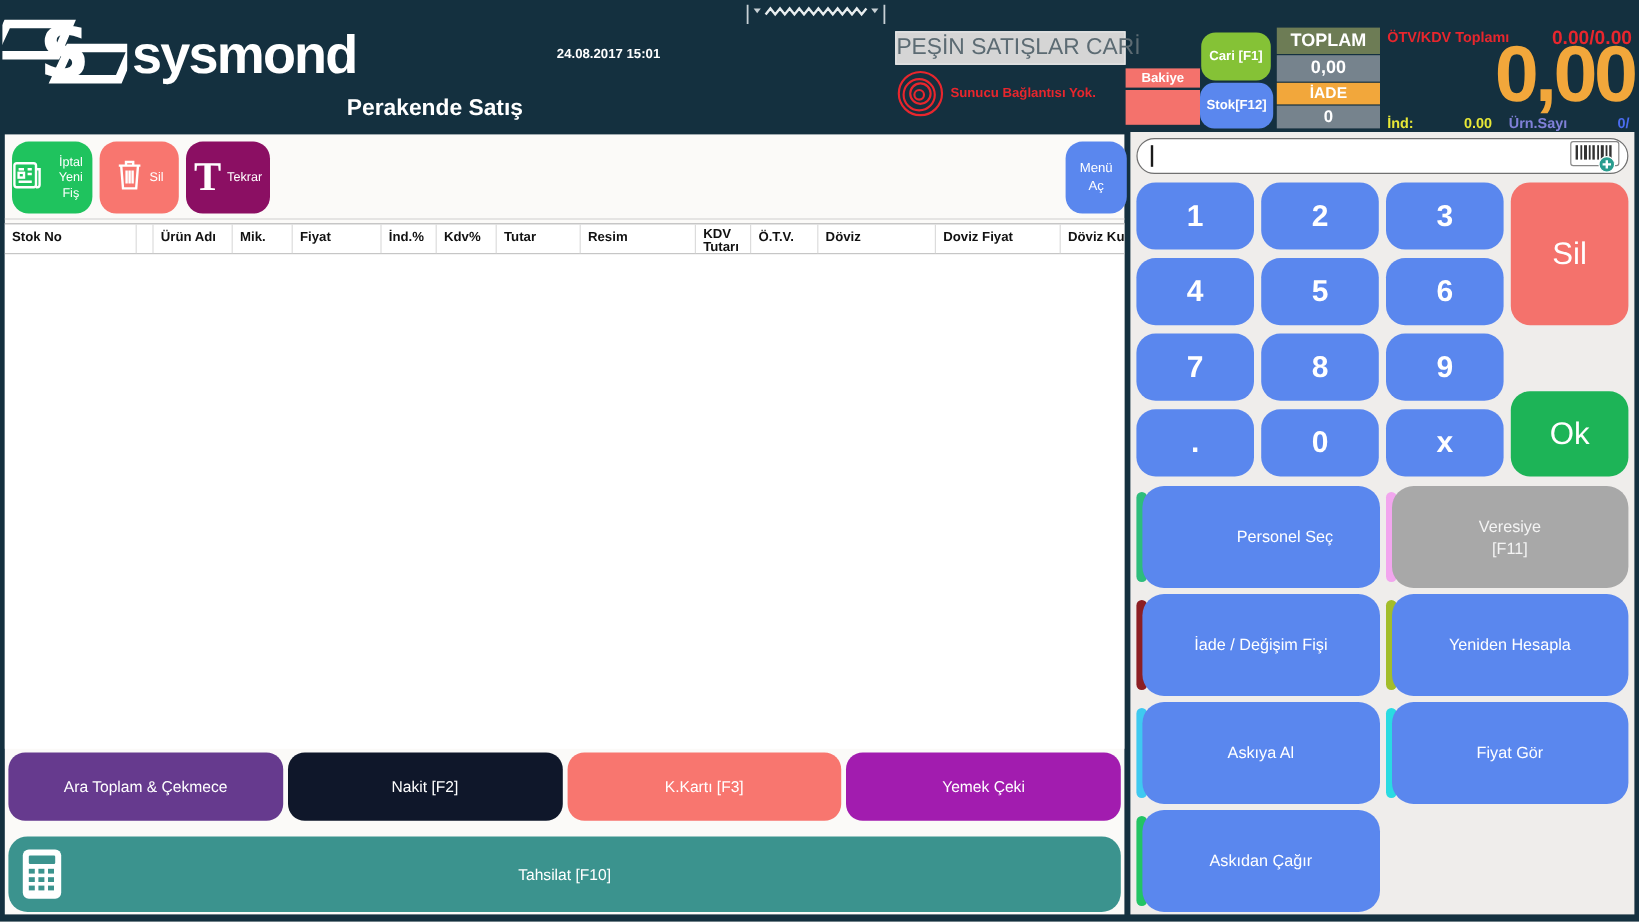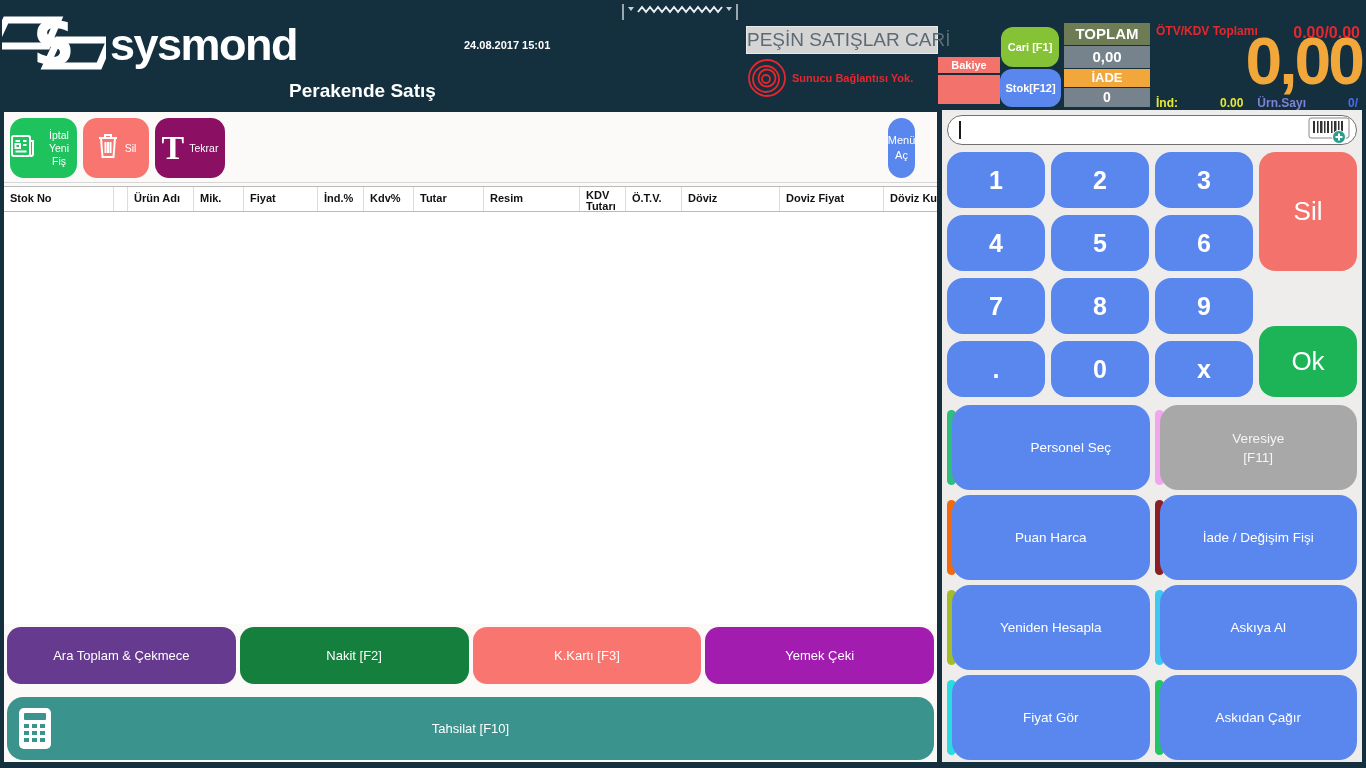--- a/index.html
+++ b/index.html
@@ -43,21 +43,21 @@
 
   
   .lp { position:absolute; left:4px; top:112px; width:933px; height:650px; background:#fbfaf8; }
   .toolbar { position:absolute; left:0; top:0; width:100%; height:71px; border-bottom:1px solid #d6d6d6; }
   .tb-btn { position:absolute; top:6px; height:60px; border-radius:14px; color:#fff; display:flex;
             align-items:center; justify-content:center; gap:5px; cursor:pointer; }
   .tb-label { font-size:10.5px; line-height:13px; text-align:center; }
   .tb-1 { left:6px;  width:67px; }
   .tb-2 { left:79px; width:66px; }
   .tb-3 { left:151px; width:70px; }
-  .tb-menu { left:884px; width:27px; font-size:11px; line-height:15px; text-align:center; }
+  .tb-menu { left:884px; width:51px; font-size:11px; line-height:15px; text-align:center; }
   .t-glyph { font-family:"Liberation Serif", serif; font-size:34px; font-weight:bold; line-height:34px; }
 
   .thead { position:absolute; left:0; top:74px; width:933px; height:26px; background:#fff;
            border-top:1px solid #b9b9b9; border-bottom:1px solid #b9b9b9; display:flex; }
   .th { height:100%; border-right:1px solid #dcdcdc; font-size:11px; font-weight:bold; color:#111;
         padding:6px 0 0 6px; overflow:hidden; white-space:nowrap; line-height:11px; }
   .th.wrap { white-space:normal; padding-top:3px; line-height:11px; }
   .th:nth-child(1){width:110px;} .th:nth-child(2){width:14px;} .th:nth-child(3){width:66px;}
   .th:nth-child(4){width:50px;} .th:nth-child(5){width:74px;} .th:nth-child(6){width:46px;}
   .th:nth-child(7){width:50px;} .th:nth-child(8){width:70px;} .th:nth-child(9){width:96px;}
@@ -225,21 +225,21 @@
       <div class="th">Ö.T.V.</div>
       <div class="th">Döviz</div>
       <div class="th">Doviz Fiyat</div>
       <div class="th">Döviz Kuru</div>
     </div>
 
     <div class="tbody"></div>
 
     <div class="payments">
       <div class="pay-btn" style="background: rgb(102, 58, 142);">Ara Toplam &amp; Çekmece</div>
-      <div class="pay-btn" style="background: #15803d; text-align: right;">Nakit [F2]</div>
+      <div class="pay-btn" style="background: #0f172a; text-align: right;">Nakit [F2]</div>
       <div class="pay-btn" style="background: rgb(248, 118, 111);">K.Kartı [F3]</div>
       <div class="pay-btn" style="background: #a21caf;">Yemek Çeki</div>
     </div>
 
     <div class="tahsilat" style="background: rgb(59, 147, 142);">
       <span class="calc-wrap">
         <svg width="34" height="43" viewBox="0 0 34 43">
           <rect x="1" y="1" width="32" height="41" rx="5" fill="#fff"></rect>
           <rect x="6" y="6" width="22" height="7" rx="1" fill="#3b938e"></rect>
           <g fill="#3b938e">
@@ -309,26 +309,20 @@
         </span>
       </div>
       <div class="fn-btn">
         <span class="fn-stripe" style="background: rgb(242, 166, 238);"></span>
         <span class="fn-main" style="background: rgb(168, 168, 168); color: rgb(244, 244, 244);">
           <span>Veresiye</span>
           <span>[F11]</span>
         </span>
       </div>
       <div class="fn-btn">
-        <span class="fn-stripe" style="background: rgb(242, 106, 16);"></span>
-        <span class="fn-main" style="background: rgb(90, 135, 238); color: rgb(255, 255, 255);">
-          <span>Puan Harca</span>
-        </span>
-      </div>
-      <div class="fn-btn">
         <span class="fn-stripe" style="background: rgb(140, 31, 36);"></span>
         <span class="fn-main" style="background: rgb(90, 135, 238); color: rgb(255, 255, 255);">
           <span>İade / Değişim Fişi</span>
         </span>
       </div>
       <div class="fn-btn">
         <span class="fn-stripe" style="background: rgb(163, 189, 42);"></span>
         <span class="fn-main" style="background: rgb(90, 135, 238); color: rgb(255, 255, 255);">
           <span>Yeniden Hesapla</span>
         </span>

